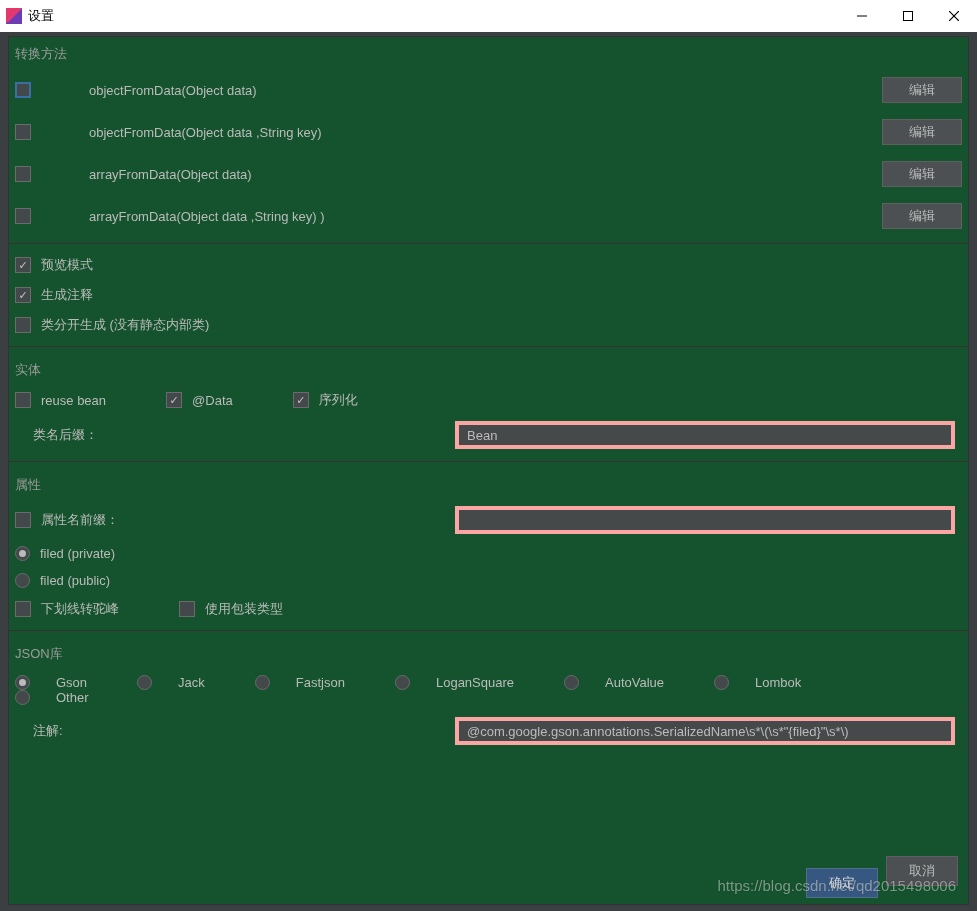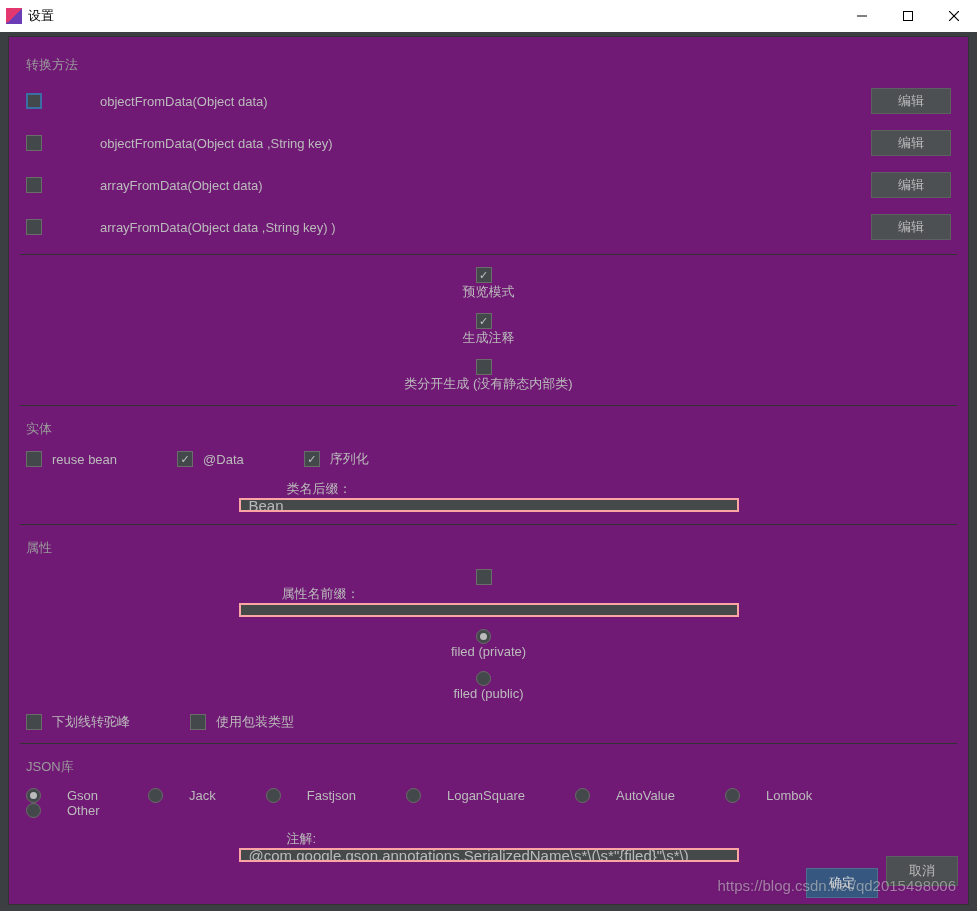--- a/index.html
+++ b/index.html
@@ -31,27 +31,27 @@
 .win-btn { width:46px; height:30px; display:flex; align-items:center; justify-content:center; color:#000; }
 .win-btn svg { width:10px; height:10px; }
 .content {
   padding: 4px 8px 8px 8px;
   background:#3c3f41;
   height: calc(100% - 30px);
   position:relative;
 }
 .panel {
   border:1px solid #323232;
-  background:#701a75;
-  padding:11px;
+  background:#14532d;
+  padding:0;
   height:100%;
   position:relative;
 }
 .section-label { color:#9b9b9b; font-size:13px; padding:8px 6px 6px 6px; }
-.row { display:flex; align-items:center; padding:6px 6px;flex-direction:column; }
+.row { display:flex; align-items:center; padding:6px 6px; }
 .method-row { display:flex; align-items:center; padding:8px 6px; }
 .chk {
   width:16px; height:16px; border:1px solid #6b6b6b; background:#43494a;
   margin-right:10px; display:inline-flex; align-items:center; justify-content:center;
   flex-shrink:0;
 }
 .chk.highlight { border:2px solid #3a6ea5; }
 .chk.checked::after {
   content:"✓"; color:#c5c5c5; font-size:11px; line-height:1;
 }
@@ -63,22 +63,22 @@
 .rad.checked::after {
   content:""; width:7px; height:7px; border-radius:50%; background:#bbbbbb; display:block;
 }
 .btn-edit {
   width:80px; height:26px; border:1px solid #5e6060; background:#4c5052;
   color:#bbbbbb; display:flex; align-items:center; justify-content:center;
   margin-left:auto; font-size:13px;
 }
 .divider { height:1px; background:#323232; margin:6px 0; }
 .input-text {
-  background:#45494a; border:2px solid #fca5a5; color:#bbbbbb;
-  height:14px; padding:0 8px; font-size:15px; width:500px;
+  background:#45494a; border:4px solid #fca5a5; color:#bbbbbb;
+  height:28px; padding:0 8px; font-size:13px; width:500px;
 }
 .label-col { width:440px; padding-left:18px; color:#bbbbbb; }
 .hrow { display:flex; align-items:center; gap:60px; padding:6px 6px; }
 .chk-item { display:flex; align-items:center; }
 .rad-item { display:flex; align-items:center;gap:16px; }
 .json-radios { display:flex; align-items:center; gap:0; padding:6px 6px; flex-wrap:wrap; }
 .json-radios .rad-item { margin-right:50px; }
 .footer-btns { position:absolute; right:10px; bottom:6px; display:flex; gap:8px; }
 .btn {
   height:30px; padding:0 20px; border:1px solid #5e6060; background:#4c5052; color:#bbbbbb;

